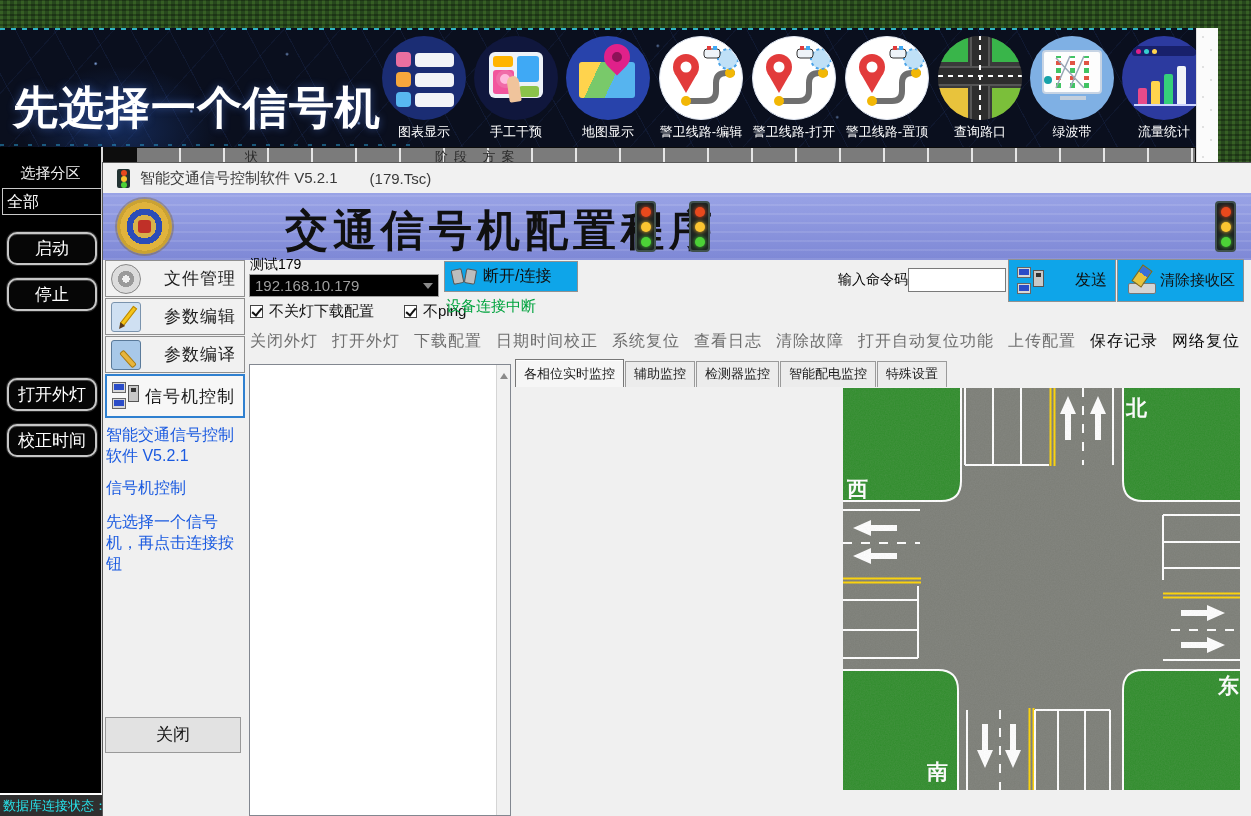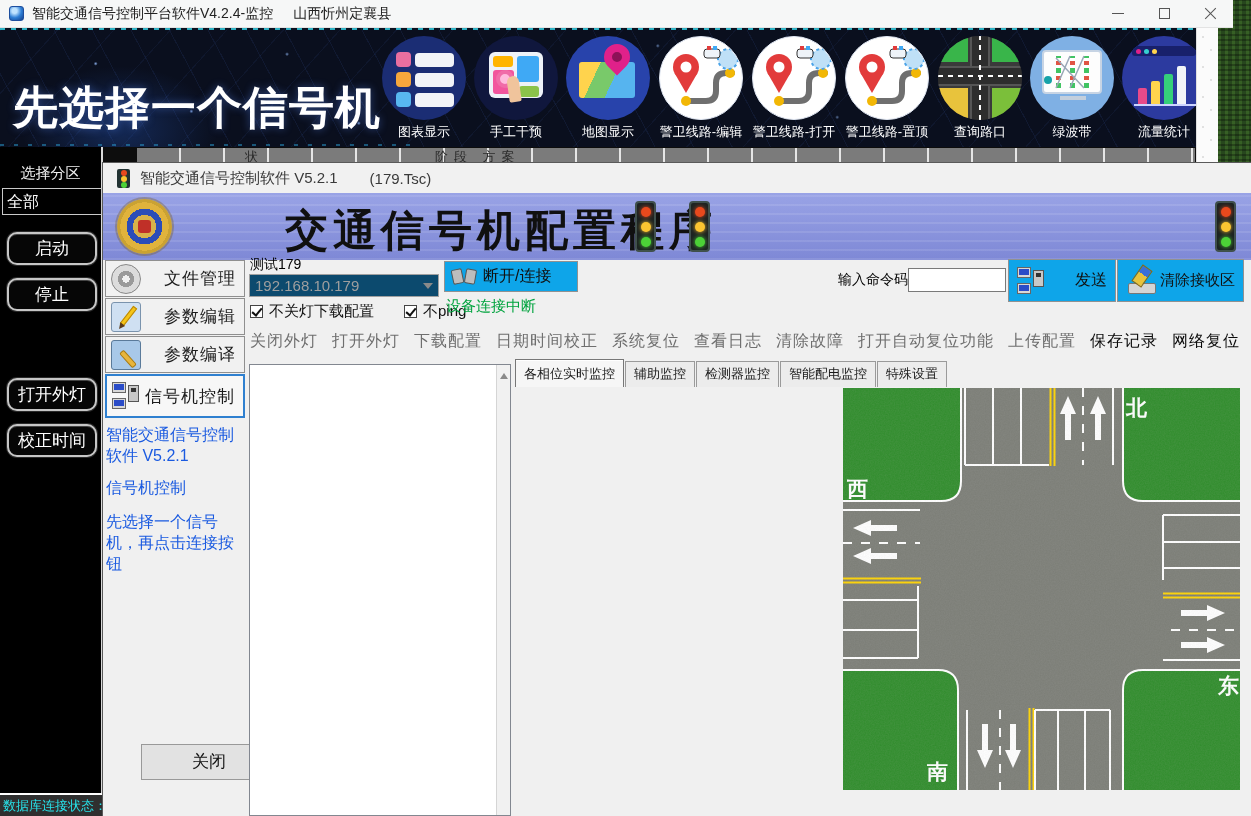--- a/index.html
+++ b/index.html
@@ -141,28 +141,28 @@
   .pencil{ position:absolute; left:14px; top:2px; width:5px; height:22px; background:#f5c518; border:1px solid #b8860b; transform:rotate(38deg); }
   .pencil::after{ content:''; position:absolute; left:-1px; bottom:-6px; border-left:3px solid transparent; border-right:3px solid transparent; border-top:6px solid #5a3a1a; }
   .env{ background:#a8c8e8; border:1px solid #5a7a9a; border-radius:3px; }
   .wrench{ position:absolute; left:13px; top:8px; width:6px; height:20px; background:#e8b53c; border:1px solid #a87a10; border-radius:2px; transform:rotate(-42deg); }
   .comp{ position:absolute; width:14px; height:11px; background:#d8d8d8; border:1px solid #666; }
   .comp::after{ content:''; position:absolute; left:1px; top:1px; right:1px; bottom:2px; background:#2a4cc8; }
   .dev{ position:absolute; left:16px; top:4px; width:11px; height:17px; background:#c8c8c8; border:1px solid #555; }
   .dev::after{ content:''; position:absolute; left:2px; top:2px; width:5px; height:4px; background:#333; }
 
   .info-txt{ position:absolute; left:3px; width:142px; color:#1a5ae0; font-size:16px; line-height:21px; }
-  .btn-close-dlg{ position:absolute; left:2px; top:581px; width:136px; height:36px; background:#e2e2e2; border:1px solid #999; font-size:17px; color:#111; text-align:center; line-height:34px; cursor:pointer;margin-left:36px; }
+  .btn-close-dlg{ position:absolute; left:2px; top:554px; width:136px; height:36px; background:#e2e2e2; border:1px solid #999; font-size:17px; color:#111; text-align:center; line-height:34px; cursor:pointer; }
 
   .listbox{ position:absolute; left:146px; top:201px; width:262px; height:452px; background:#fff; border:1px solid #828790; }
   .lb-scroll{ position:absolute; right:0; top:0; width:14px; height:100%; background:#f1f1f1; border-left:1px solid #d5d5d5; }
   .lb-up{ position:absolute; top:4px; left:3px; width:0; height:0; border:4px solid transparent; border-bottom:6px solid #8a8a8a; }
 
   .fld-label{ position:absolute; font-size:14px; color:#000; }
-  .combo{ position:absolute; left:146px; top:111px; width:190px; height:23px; background:#0c4a6e; border:1px solid #a0a0a0; font-size:15px; color:#9e9e9e; line-height:21px; padding-left:5px; }
+  .combo{ position:absolute; left:146px; top:111px; width:190px; height:23px; background:#000000; border:1px solid #a0a0a0; font-size:15px; color:#9e9e9e; line-height:21px; padding-left:5px; }
   .combo .chev{ position:absolute; right:5px; top:8px; width:0; height:0; border:5px solid transparent; border-top:6px solid #8a8a8a; }
   .chk-row{ position:absolute; left:147px; top:139px; display:flex; align-items:center; gap:6px; }
   .chk{ width:13px; height:13px; background:#fff; border:1px solid #444; position:relative; cursor:pointer; }
   .chk::after{ content:''; position:absolute; left:3px; top:0px; width:4px; height:8px; border-right:2px solid #111; border-bottom:2px solid #111; transform:rotate(40deg); }
   .chk-lbl{ font-size:15px; color:#111; }
   .btn{ background:#0ea5e9; border:1px solid #919191; display:flex; align-items:center; cursor:pointer; }
   .btn-connect{ position:absolute; left:341px; top:98px; width:134px; height:31px; padding:0 6px; gap:6px; }
   .plug{ position:relative; width:26px; height:20px; }
   .plug::before,.plug::after{ content:''; position:absolute; top:2px; width:9px; height:13px; background:#bdbdbd; border:1px solid #555; border-radius:2px; }
   .plug::before{ left:1px; transform:rotate(-12deg);} .plug::after{ left:14px; transform:rotate(10deg);}
@@ -187,36 +187,20 @@
   .tab{ font-size:13px; color:#1a1a1a; padding:3px 8px 4px; border:1px solid #9a9a9a; border-bottom:none; background:#ececec; margin-right:1px; cursor:pointer; }
   .tab.active{ background:#f6f6f6; padding-top:5px; border-color:#777; box-shadow:inset 0 1px 0 #fff; }
 
   .intersection{ position:absolute; left:740px; top:225px; width:397px; height:402px; }
 </style>
 </head>
 <body>
 
 <div class="screen">
 
-  <div class="abs titlebar">
-    <div class="app-ico"></div>
-    <div class="tb-title">智能交通信号控制平台软件V4.2.4-监控</div>
-    <div class="tb-region">山西忻州定襄县</div>
-    <div class="tb-btns">
-      <div class="tb-btn">
-          <div class="gl-min"></div>
-        </div>
-      <div class="tb-btn">
-          <div class="gl-max"></div>
-        </div>
-      <div class="tb-btn">
-          <div class="gl-close"></div>
-        </div>
-    </div>
-  </div>
 
   <div class="abs banner">
     <div class="banner-title">先选择一个信号机</div>
 
     <div class="tool" style="left:378px">
       <div class="circ ic-chart">
         <i class="b1" style="top:16px;background:#e86fa0"></i>
           <i class="b2" style="top:17px"></i>
         <i class="b1" style="top:36px;background:#f6a73c"></i>
           <i class="b2" style="top:37px"></i>

